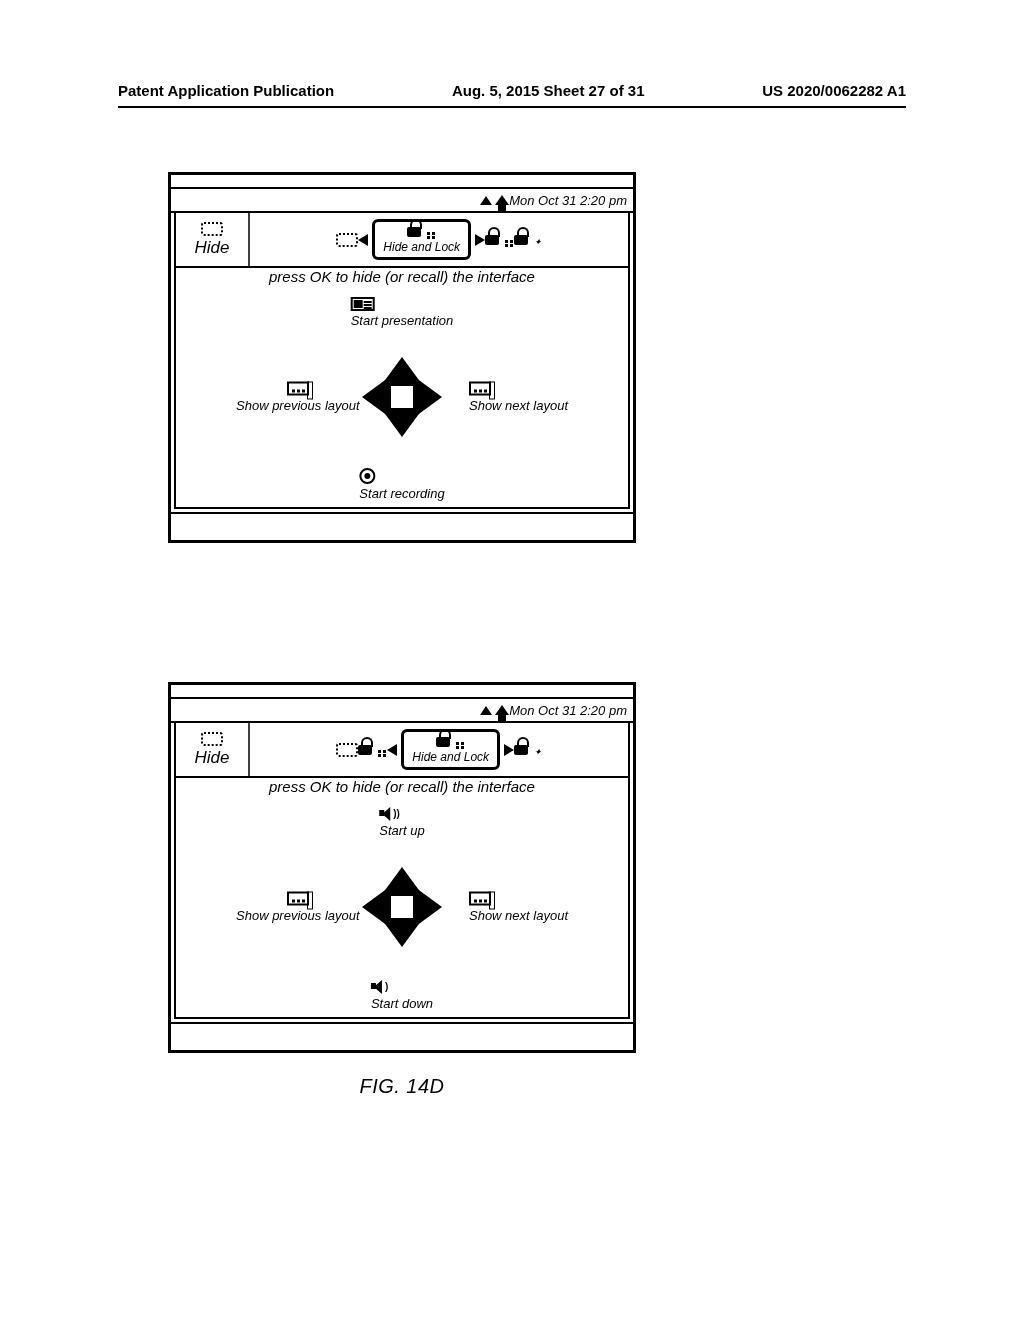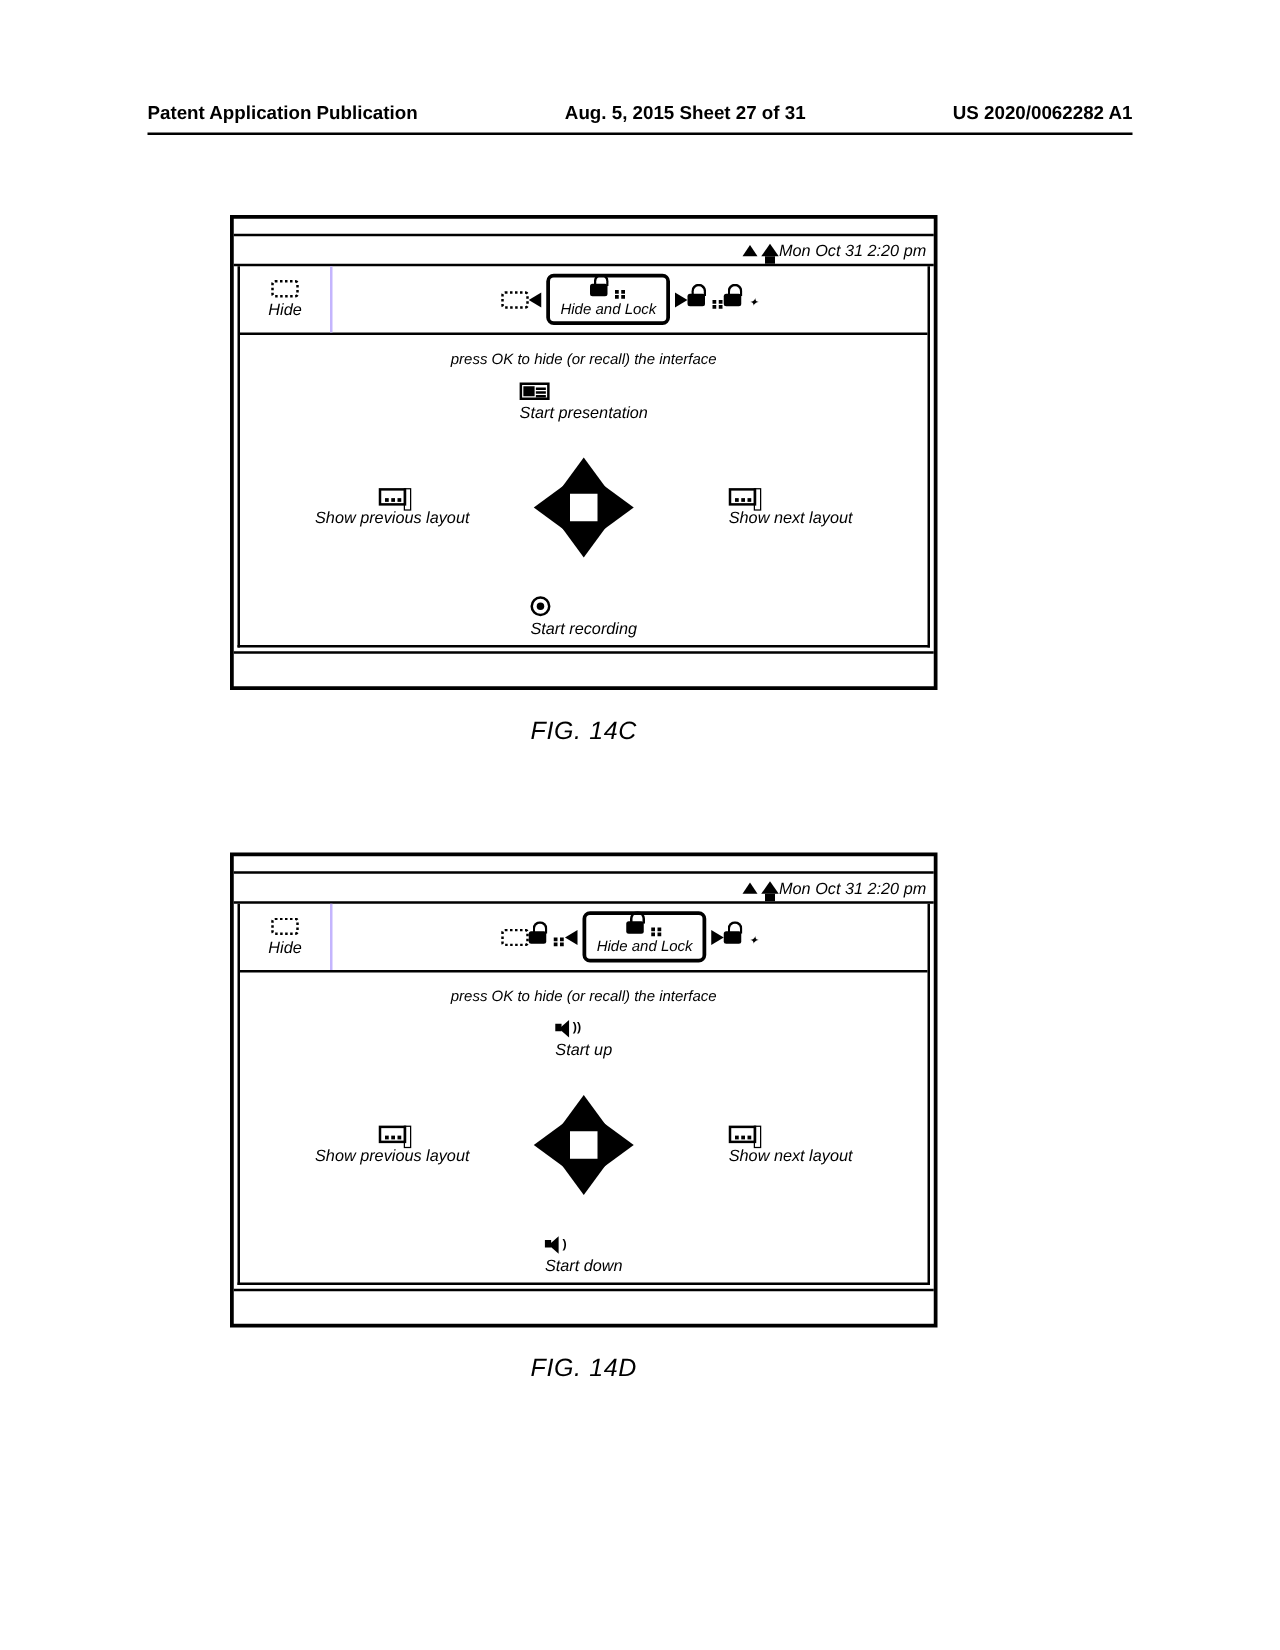--- a/index.html
+++ b/index.html
@@ -25,22 +25,22 @@
   .hr-line {
     position: absolute;
     top: 106px;
     left: 118px;
     right: 118px;
     height: 2px;
     background: #000;
   }
   .figure-wrap {
     position: absolute;
-    left: 184px;
-    width: 566px;
+    left: 168px;
+    width: 468px;
   }
   .fig-c { top: 172px; }
   .fig-d { top: 682px; }
   .outer {
     border: 3px solid #000;
     width: 100%;
     background: #fff;
   }
   .thinbar {
     height: 14px;
@@ -63,29 +63,29 @@
     border-right: 2px solid #000;
     border-bottom: 2px solid #000;
     margin: 0 3px 3px 3px;
   }
   .menurow {
     display: flex;
     border-bottom: 2px solid #000;
   }
   .hidecell {
     width: 74px;
-    border-right: 2px solid #c4b5fd;
+    border-right: 2px solid #404040;
     display: flex;
     flex-direction: column;
     align-items: center;
     justify-content: center;
     gap: 2px;
     padding: 6px 0;
     font-style: italic;
-    font-size: 13px;
+    font-size: 17px;
   }
   .optionsrow {
     flex: 1;
     display: flex;
     align-items: center;
     justify-content: center;
     padding: 6px 0;
   }
   .optcell {
     display: flex;
@@ -104,22 +104,22 @@
     width: 0; height: 0;
     border-top: 6px solid transparent;
     border-bottom: 6px solid transparent;
   }
   .tri-l { border-right: 10px solid #000; }
   .tri-r { border-left: 10px solid #000; }
   .optwrap { display:flex; align-items:center; gap:4px; }
   .hint {
     text-align: center;
     font-style: italic;
-    font-size: 12px;
-    padding: 12px 0 2px;
+    font-size: 15px;
+    padding: 0 0 2px;
   }
   .dpad-area {
     position: relative;
     height: 220px;
   }
   .dpad {
     position: absolute;
     left: 50%;
     top: 50%;
     transform: translate(-50%, -50%);
@@ -285,21 +285,20 @@
           <div class="triU"></div>
           <div class="triD"></div>
           <div class="triL2"></div>
           <div class="triR2"></div>
           <div class="whsq"></div>
         </div>
       </div>
     </div>
     <div class="bottombar"></div>
   </div>
-  <div class="caption">FIG. 14C</div>
 </div>
 
 <div class="figure-wrap fig-d">
   <div class="outer">
     <div class="thinbar"></div>
     <div class="topbar">
       <div class="topbar-left"></div>
       <div class="topbar-center">
         <span class="tinytriU"></span>
         <span class="ic-home"></span>

